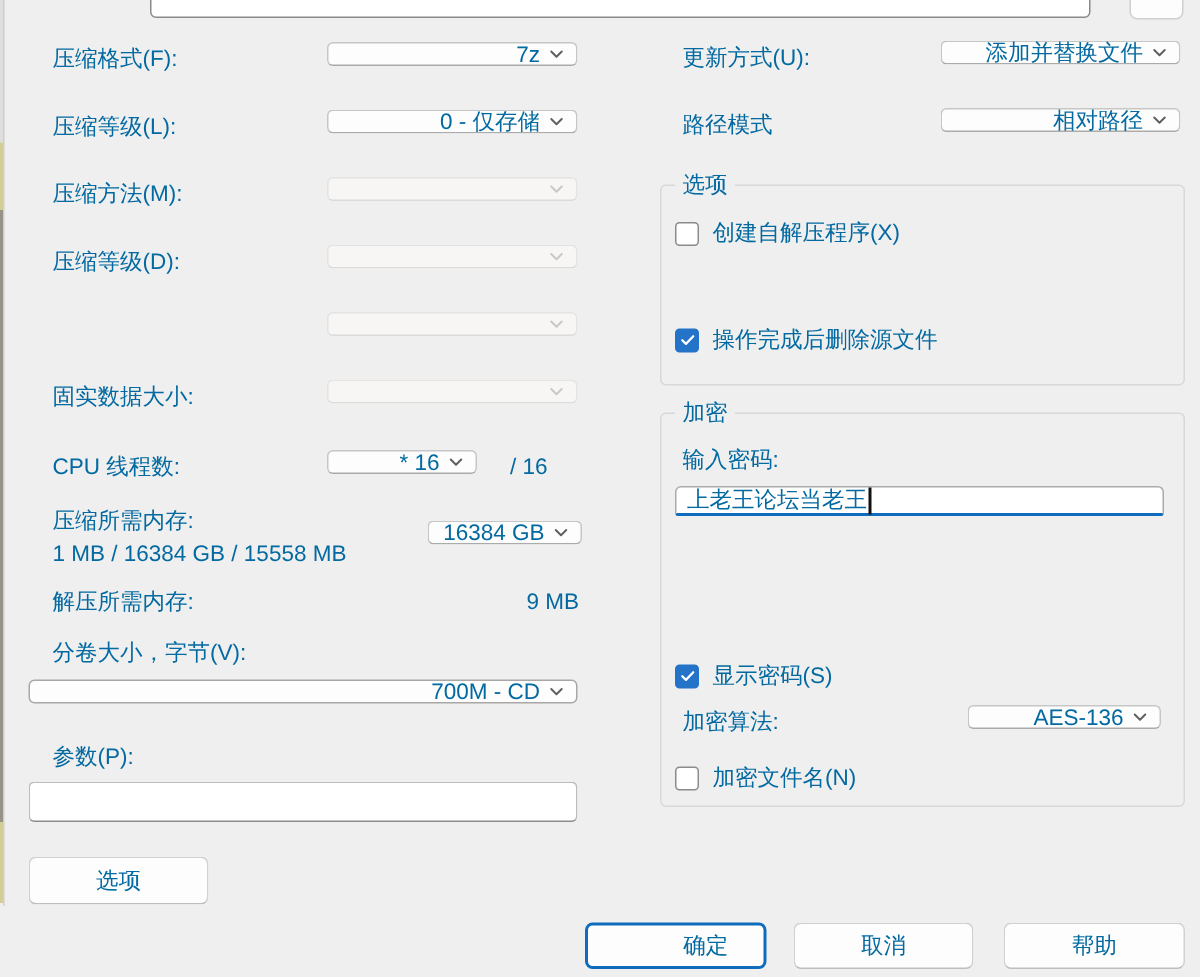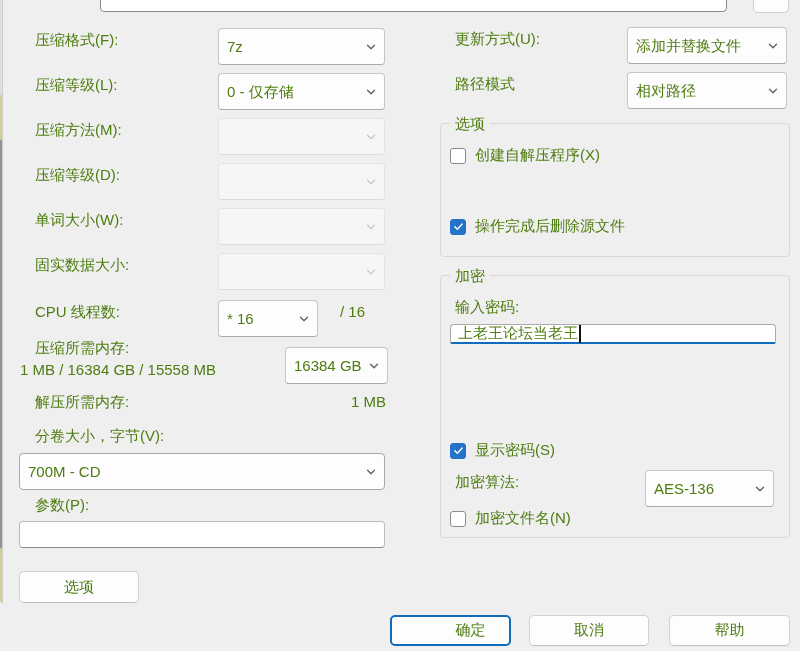--- a/index.html
+++ b/index.html
@@ -1,28 +1,28 @@
 <!DOCTYPE html>
 <html><head>
 <meta charset="utf-8">
 <style>
   * { margin:0; padding:0; box-sizing:border-box; }
   html,body { background:#efefef; }
   #app {
     position:relative; width:800px; height:651px; overflow:hidden;
     background:#efefef; font-family:"Liberation Sans", sans-serif;
-    font-size:15px; color:#4d7c0f;
+    font-size:15px; color:#0369a1;
   }
   .label { position:absolute; white-space:nowrap; line-height:24px; height:24px; }
   .label20 { position:absolute; white-space:nowrap; line-height:20px; height:20px; }
 
   .combo {
-    position:absolute; height:37px; background:#fdfdfd;
+    position:absolute; height:16px; background:#fdfdfd;
     border:1px solid #c6c6c6; border-bottom-color:#ababab; border-radius:4px;
-    display:flex; align-items:center; padding:0 7px 0 8px; cursor:default;
+    display:flex; align-items:center; padding:0 7px 0 8px; cursor:default;text-align:right;
   }
   .combo .val { flex:1; white-space:nowrap; overflow:hidden; line-height:21px; }
   .combo svg { width:12px; height:12px; flex:none; margin-left:5px; }
   .combo.disabled { background:#f7f6f5; border-color:#e4e3e1; border-bottom-color:#dcdbd9; }
   .combo.disabled path { stroke:#c9c8c6; }
 
   .cbrow { position:absolute; display:flex; align-items:center; gap:9px; white-space:nowrap; }
   .cb {
     width:16px; height:16px; border:1px solid #8b8b8b; border-radius:3px;
     background:#fff; display:flex; align-items:center; justify-content:center; flex:none;
@@ -103,21 +103,20 @@
   </div>
 
   <div class="label" style="left:35px;top:163px">压缩等级(D):</div>
   <div class="combo disabled" style="left:218px;top:163px;width:167px">
     <span class="val"></span>
     <svg viewBox="0 0 12 12">
         <path d="M2.5 4.3 L6 7.8 L9.5 4.3" fill="none" stroke="#5f5f5f" stroke-width="1.3" stroke-linecap="round" stroke-linejoin="round"></path>
       </svg>
   </div>
 
-  <div class="label" style="left:35px;top:208px">单词大小(W):</div>
   <div class="combo disabled" style="left:218px;top:208px;width:167px">
     <span class="val"></span>
     <svg viewBox="0 0 12 12">
         <path d="M2.5 4.3 L6 7.8 L9.5 4.3" fill="none" stroke="#5f5f5f" stroke-width="1.3" stroke-linecap="round" stroke-linejoin="round"></path>
       </svg>
   </div>
 
   <div class="label" style="left:35px;top:253px">固实数据大小:</div>
   <div class="combo disabled" style="left:218px;top:253px;width:167px">
     <span class="val"></span>
@@ -129,30 +128,30 @@
   <div class="label" style="left:35px;top:300px">CPU 线程数:</div>
   <div class="combo" style="left:218px;top:300px;width:100px">
     <span class="val">* 16</span>
     <svg viewBox="0 0 12 12">
         <path d="M2.5 4.3 L6 7.8 L9.5 4.3" fill="none" stroke="#5f5f5f" stroke-width="1.3" stroke-linecap="round" stroke-linejoin="round"></path>
       </svg>
   </div>
   <div class="label" style="left:340px;top:300px;width:46px;">/ 16</div>
 
   <div class="label20" style="left:35px;top:338px">压缩所需内存:</div>
-  <div class="label20" style="left:20px;top:360px">1 MB / 16384 GB / 15558 MB</div>
+  <div class="label20" style="left:35px;top:360px">1 MB / 16384 GB / 15558 MB</div>
   <div class="combo" style="left:285px;top:347px;width:103px">
     <span class="val">16384 GB</span>
     <svg viewBox="0 0 12 12">
         <path d="M2.5 4.3 L6 7.8 L9.5 4.3" fill="none" stroke="#5f5f5f" stroke-width="1.3" stroke-linecap="round" stroke-linejoin="round"></path>
       </svg>
   </div>
 
   <div class="label20" style="left:35px;top:392px">解压所需内存:</div>
-  <div class="label20" style="left:286px;top:392px;width:100px;text-align:right">1 MB</div>
+  <div class="label20" style="left:286px;top:392px;width:100px;text-align:right">9 MB</div>
 
   <div class="label20" style="left:35px;top:426px">分卷大小，字节(V):</div>
   <div class="combo" style="left:19px;top:453px;width:366px;border-color:#a9a8a6">
     <span class="val">700M - CD</span>
     <svg viewBox="0 0 12 12">
         <path d="M2.5 4.3 L6 7.8 L9.5 4.3" fill="none" stroke="#5f5f5f" stroke-width="1.3" stroke-linecap="round" stroke-linejoin="round"></path>
       </svg>
   </div>
 
   <div class="label20" style="left:35px;top:495px">参数(P):</div>

